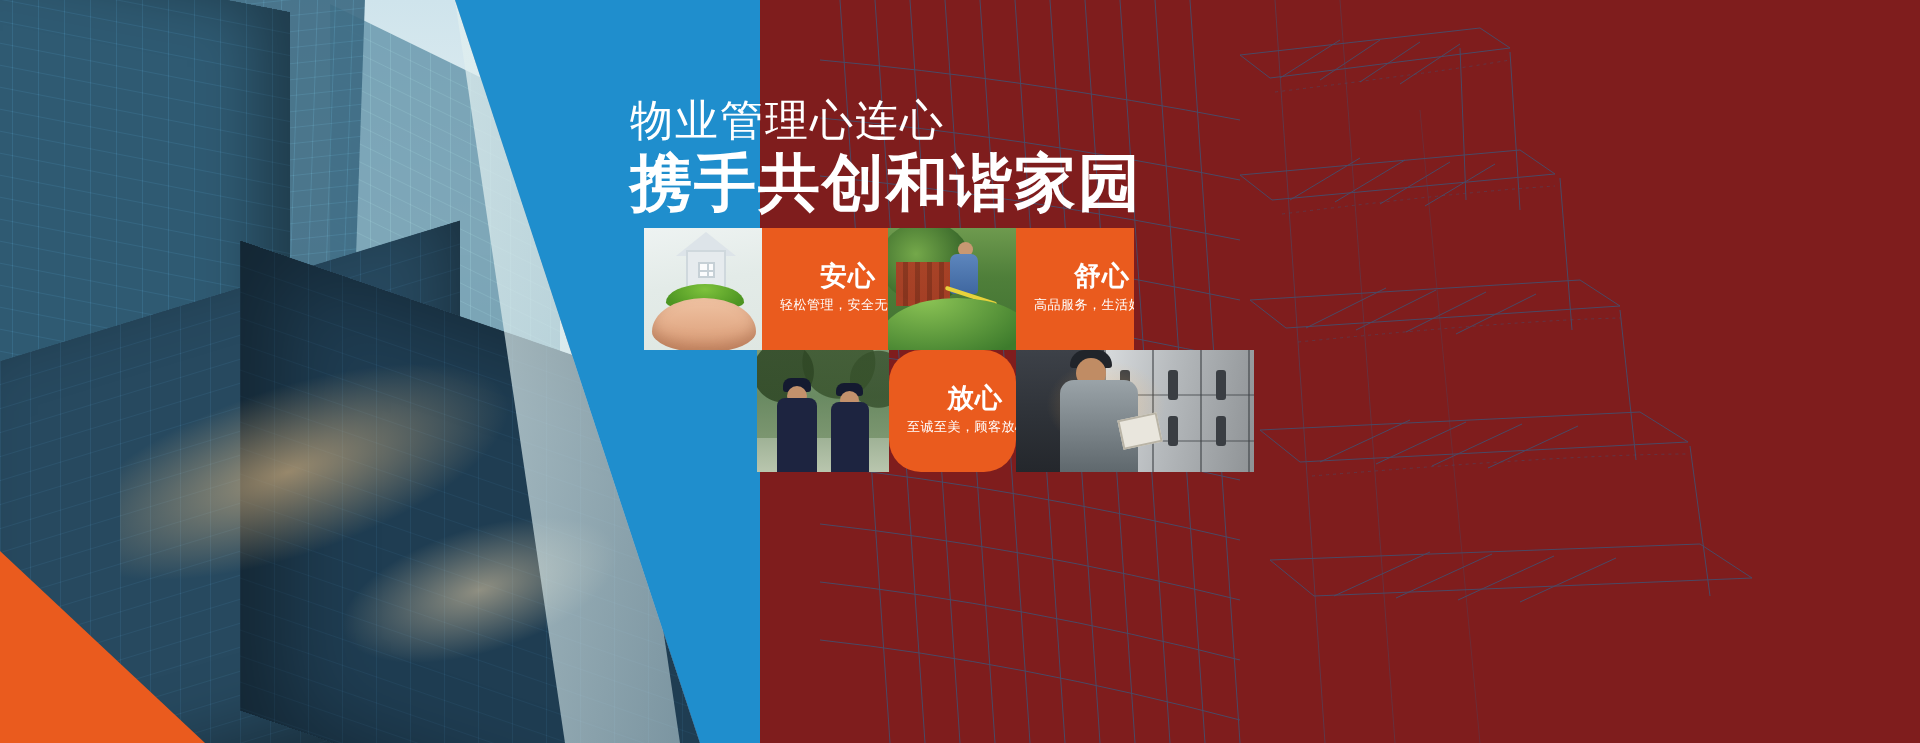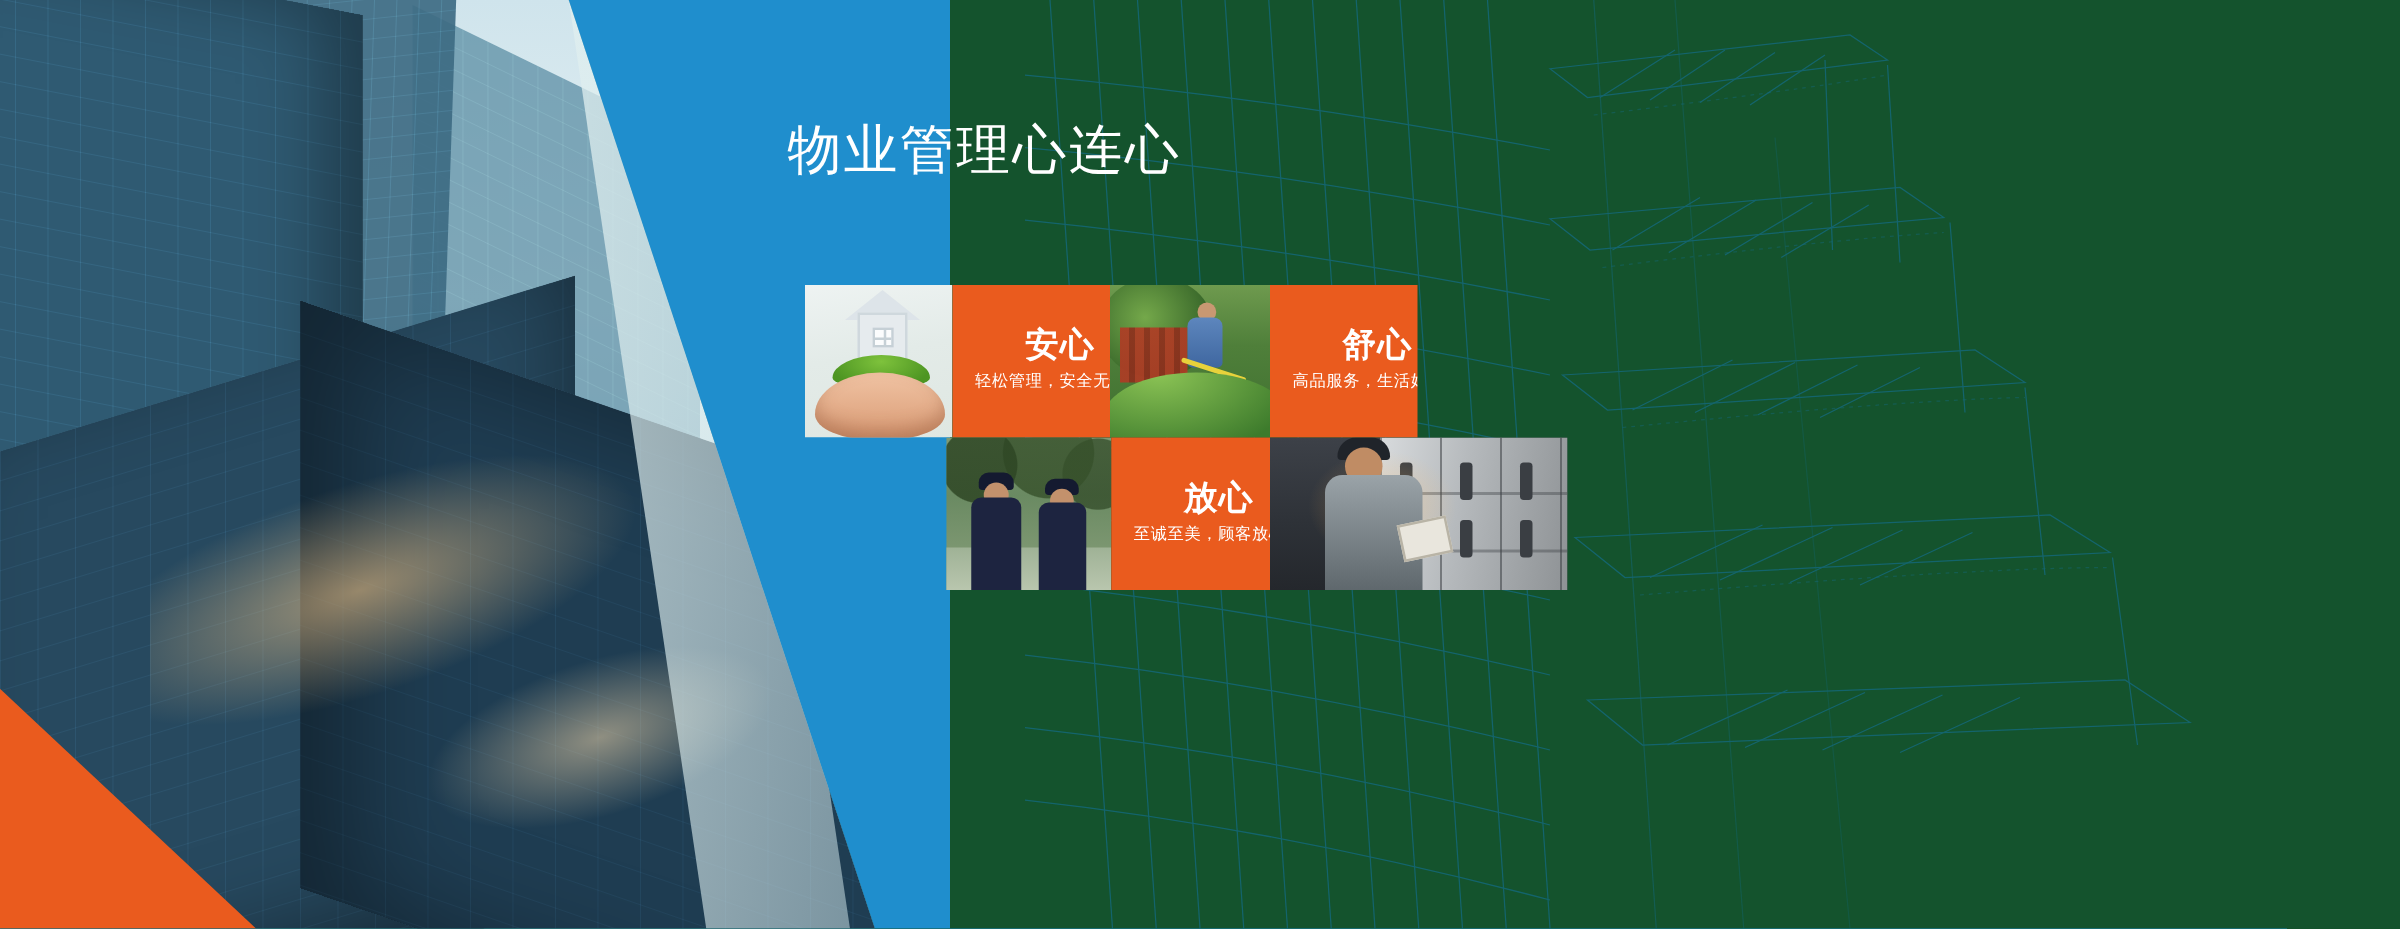--- a/index.html
+++ b/index.html
@@ -3,21 +3,21 @@
 <meta charset="utf-8">
 <title>Property Management Banner</title>
 <style>
   * { margin:0; padding:0; box-sizing:border-box; }
   html, body { background:#1f8ecd; }
   body {
     font-family:"Liberation Sans","DejaVu Sans",sans-serif;
     width:1920px; height:743px; overflow:hidden;
   }
 
-  .banner { position:relative; width:1920px; height:743px; overflow:hidden; background:#14532d; }
+  .banner { position:relative; width:1920px; height:743px; overflow:hidden; background:#7f1d1d; }
 
   
   .blueprint {
     position:absolute; top:0; right:0; width:1100px; height:743px;
     opacity:.55; pointer-events:none;
   }
   .blueprint svg { width:100%; height:100%; display:block; }
 
   
   .left-photo {
@@ -134,21 +134,21 @@
     color:#ffffff; font-size:13px; letter-spacing:.5px; white-space:nowrap;
   }
 
   
   .t-house  { left:0;   top:0;   width:118px; height:122px; }
   .t-anxin  { left:118px; top:0; width:126px; height:122px; }
   .t-garden { left:244px; top:0; width:128px; height:122px; }
   .t-shuxin { left:372px; top:0; width:118px; height:122px; }
   
   .t-guard  { left:113px; top:122px; width:132px; height:122px; }
-  .t-fangxin{ left:245px; top:122px; width:127px; height:122px; }
+  .t-fangxin{ left:245px; top:122px; width:127px; height:122px;border-radius:32px; }
   .t-elec   { left:372px; top:122px; width:238px; height:122px; }
 
   
   .art { position:absolute; inset:0; }
 
   
   .art-house { background:linear-gradient(170deg,#eef3f2 0%,#e3ebe8 45%,#dfe7e2 100%); }
   .art-house .house-body {
     position:absolute; left:42px; top:22px; width:40px; height:42px;
     background:#e6ebee; border:2px solid #cfd8dd;
@@ -346,20 +346,21 @@
     <div class="glow"></div>
     <div class="glow2"></div>
   </div>
 
   <div class="wedge-pale"></div>
   <div class="wedge-blue"></div>
   <div class="orange-triangle"></div>
 
   <div class="headline">
     <div class="line1">物业管理心连心</div>
+    <div class="line2">携手共创和谐家园</div>
   </div>
 
   <div class="tiles">
 
     <div class="tile photo t-house">
       <div class="art art-house">
         <div class="house-roof"></div>
         <div class="house-body"></div>
         <div class="house-win"></div>
         <div class="grass"></div>

